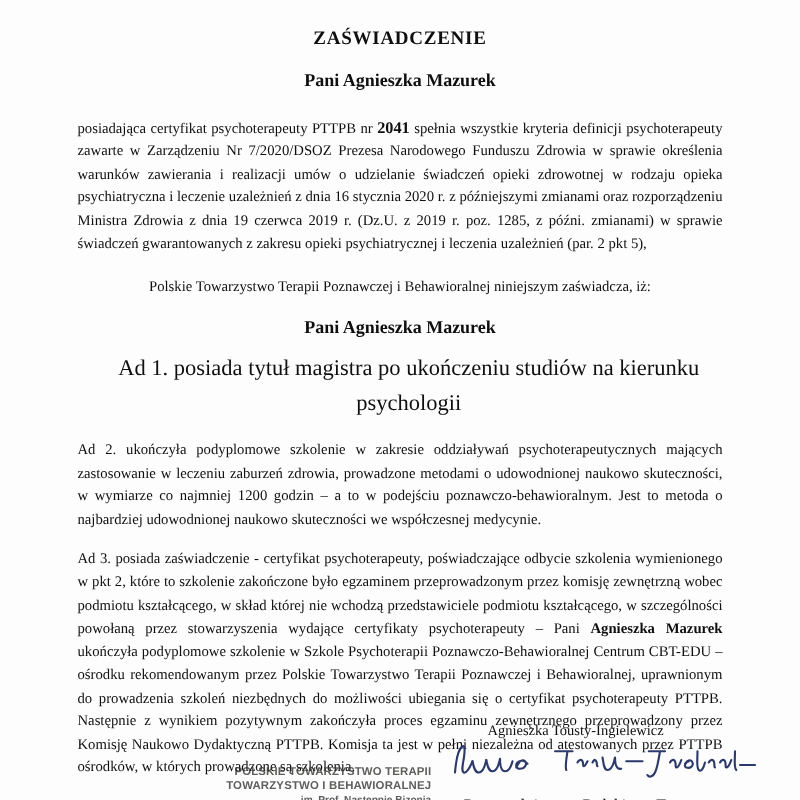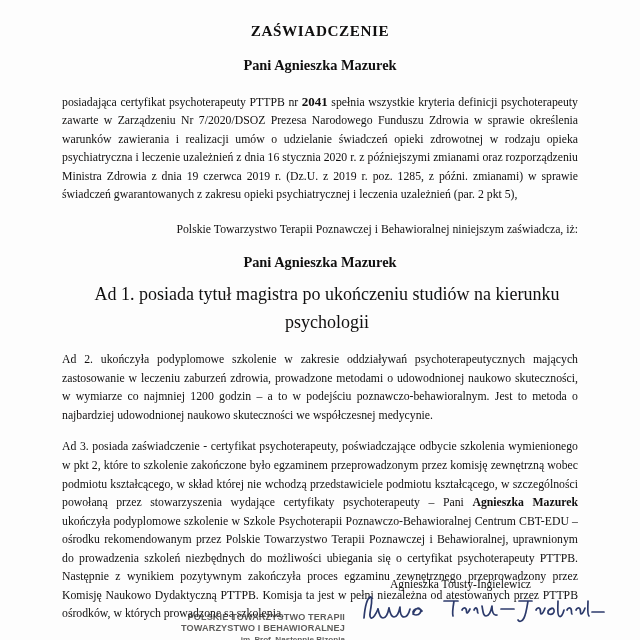--- a/index.html
+++ b/index.html
@@ -63,21 +63,21 @@
     text-align: justify;
     text-justify: inter-word;
     font-size: 11.75px;
     line-height: 1.58;
     margin: 14px 0 0 0;
     hyphens: none;
   }
   .body-par.first { margin-top: 17px; }
 
   .statement-line {
-    text-align: right;
+    text-align: center;
     font-size: 11.75px;
     line-height: 1.55;
     margin: 16px 0 0 0;
   }
 
   .ad-line {
     text-align: center;
     font-size: 18px;
     line-height: 1.55;
     margin: 10px 0 0 14px;

